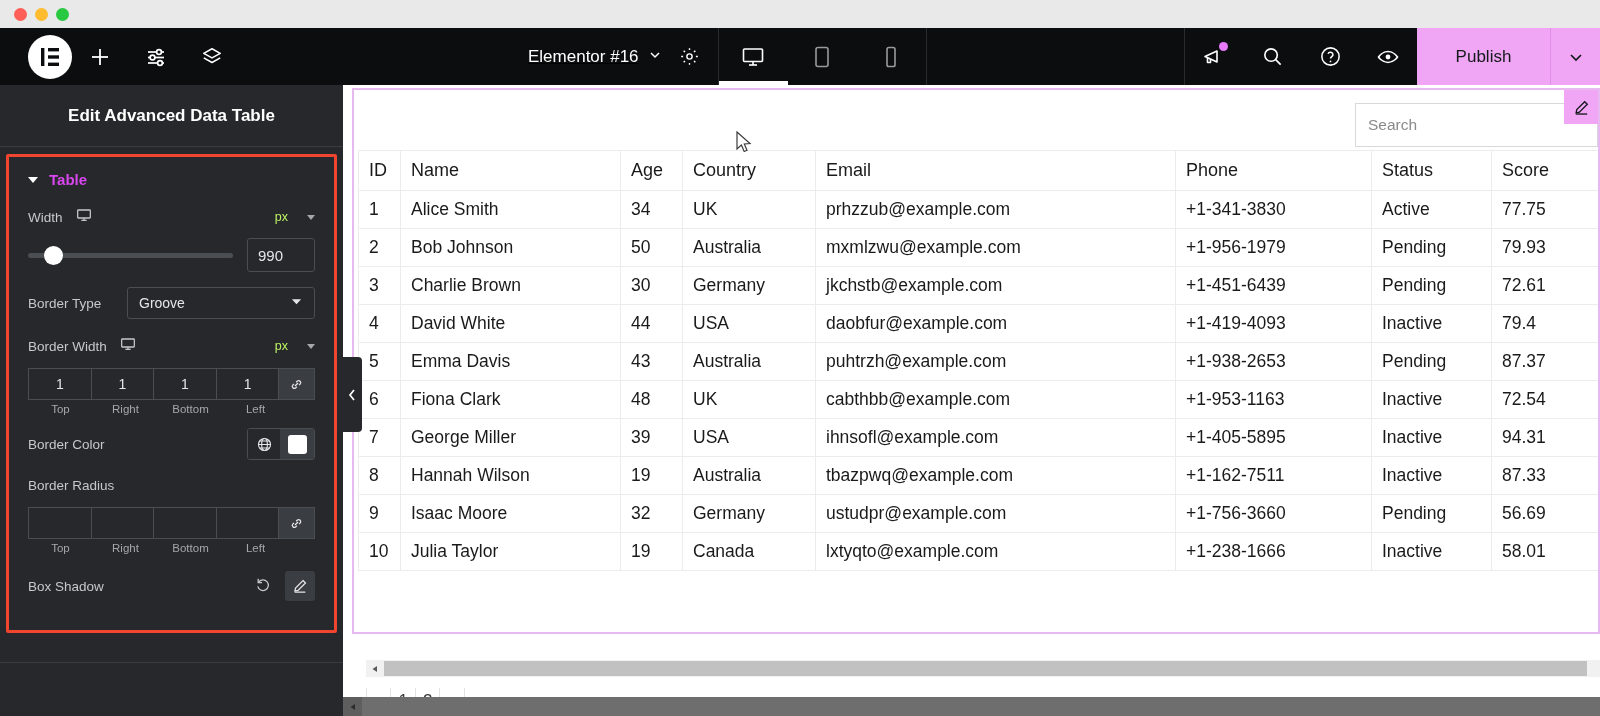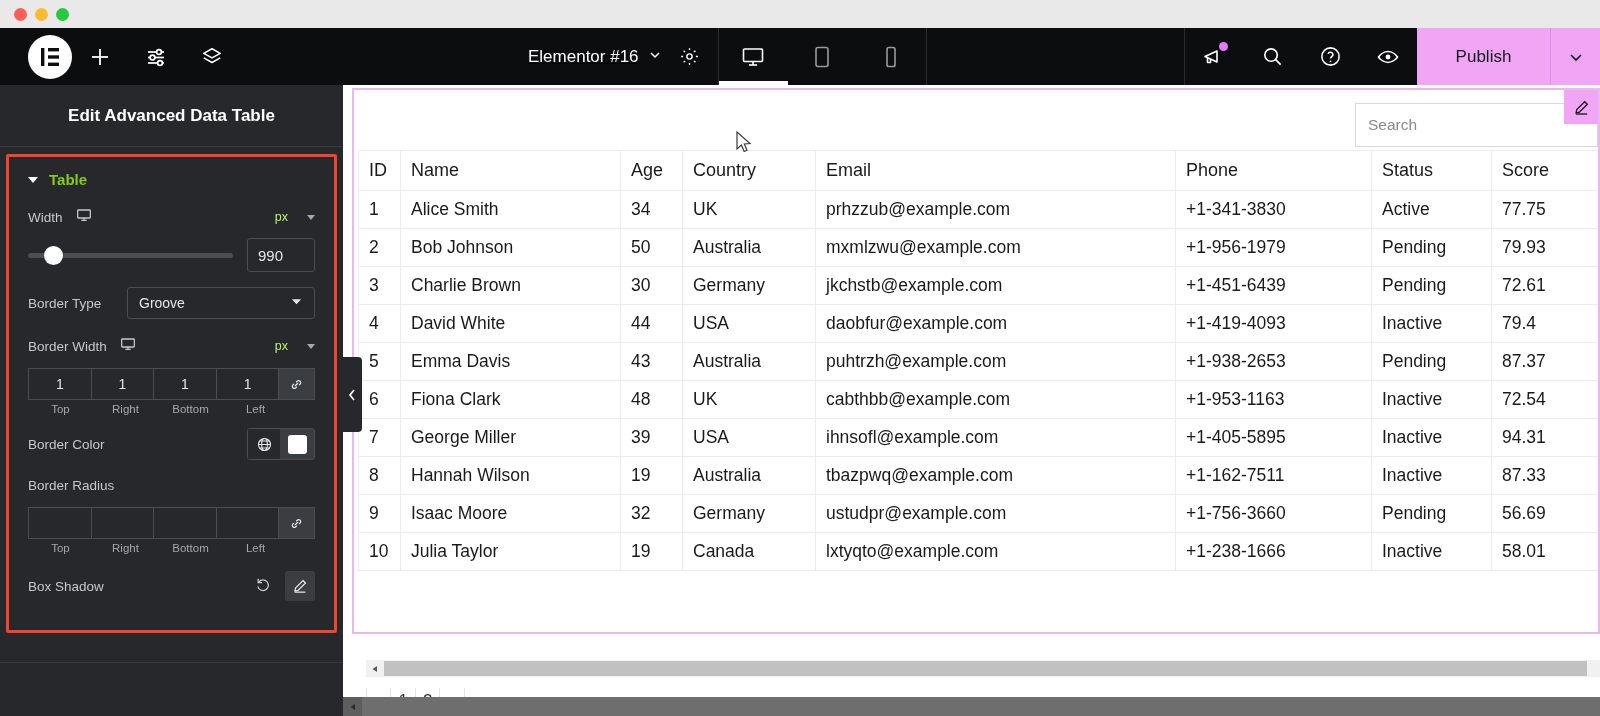--- a/index.html
+++ b/index.html
@@ -118,21 +118,21 @@
   .section-table {
     margin: 7px 6px 0 6px;
     border: 3px solid #f2452f;
     border-radius: 2px;
     background: #26282b;
     padding-bottom: 24px;
   }
   .section-head {
     display: flex; align-items: center; gap: 11px;
     padding: 14px 0 14px 19px;
-    color: #84cc16; font-size: 15px; font-weight: bold;
+    color: #d946ef; font-size: 15px; font-weight: bold;
   }
   .tri-down {
     width: 0; height: 0;
     border-left: 5px solid transparent;
     border-right: 5px solid transparent;
     border-top: 6px solid #ffffff;
   }
   .tri-right {
     width: 0; height: 0;
     border-top: 5px solid transparent;

